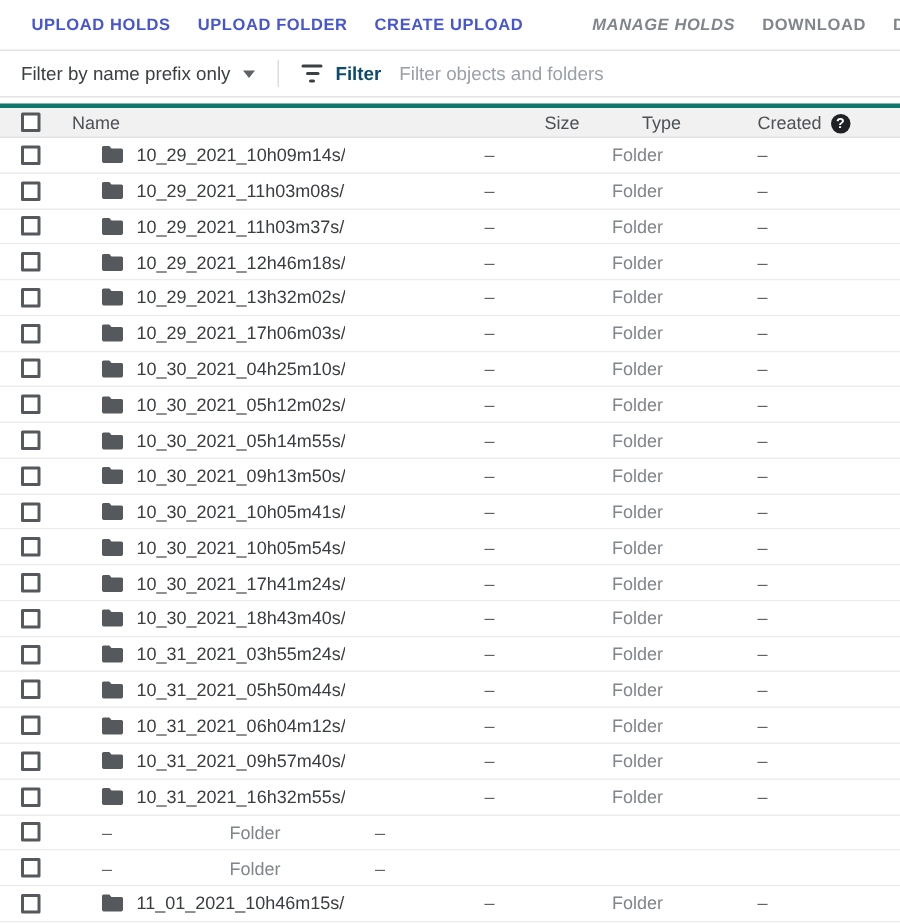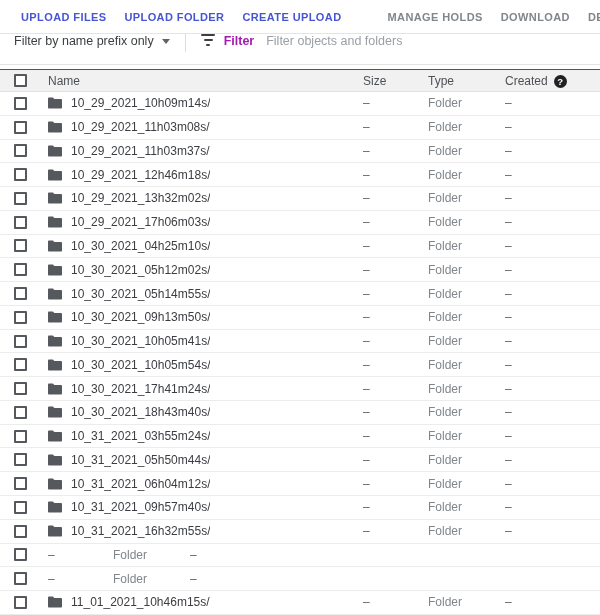--- a/index.html
+++ b/index.html
@@ -6,46 +6,46 @@
   html,body { width:600px; height:615px; overflow:hidden; background:#fff;
               font-family:"Liberation Sans", sans-serif; }
 
   
   .toolbar { height:33px; display:flex; align-items:center; padding-left:12px; }
   .tb-btn { background:none; border:none; font-family:inherit;
             font-size:11px; font-weight:700; letter-spacing:.4px;
             padding:0 9px; white-space:nowrap; }
   .tb-btn.on  { color:#4656d2; cursor:pointer; }
   .tb-btn.off { color:#80868b; cursor:default; }
-  .tb-btn.gap { margin-left:28px; }
+  .tb-btn.gap { margin-left:28px;font-style:italic; }
 
   
   .filter-bar { height:32px; border-top:1px solid #e4e4e4; border-bottom:1px solid #e4e4e4;
-                display:flex; align-items:flex-start; padding-left:14px; }
+                display:flex; align-items:center; padding-left:14px; }
   .scope { display:flex; align-items:center; gap:8px; cursor:pointer;
            font-size:12.5px; color:#3c4043; white-space:nowrap; }
   .caret { width:0; height:0; border-left:4px solid transparent;
            border-right:4px solid transparent; border-top:5px solid #5f6368; }
   .vdiv { width:1px; height:18px; background:#dadce0; margin:0 15px; }
   .flt-icon { width:15px; height:12px; display:flex; flex-direction:column;
               justify-content:space-between; align-items:center; margin-right:8px; }
   .flt-icon i { display:block; height:2px; background:#3c4043; border-radius:1px; }
   .flt-icon i:nth-child(1){ width:14px; } .flt-icon i:nth-child(2){ width:9px; }
   .flt-icon i:nth-child(3){ width:4px; }
-  .flt-word { font-size:12.5px; font-weight:700; color:#a21caf; margin-right:12px; }
+  .flt-word { font-size:12.5px; font-weight:700; color:#0c4a6e; margin-right:12px; }
   .flt-input { flex:1; border:none; outline:none; font-family:Liberation Sans, sans-serif;
                font-size:12.5px; color:#3c4043; background:transparent; }
   .flt-input::placeholder { color:#9aa0a6; }
 
   
   .thead { margin-top:4px; height:23px; background:#f1f1f1;
-           border-top:1px solid #0f766e; border-bottom:1px solid #e2e2e2;
+           border-top:3px solid #0f766e; border-bottom:1px solid #e2e2e2;
            display:flex; align-items:center; font-size:12px; color:#4d5156; }
   .row { height:23.77px; display:flex; align-items:center; font-size:12px;
-         border-bottom:1px solid #ececec; background:#fff; }
+         border-bottom:1px solid #ececec; background:#fff;gap:20px; }
 
   .c-check { width:48px; padding-left:14px; display:flex; align-items:center; flex:none; }
   .c-name  { flex:1; display:flex; align-items:center; min-width:0; }
   .c-size  { width:65px; flex:none; color:#5f6368; }
   .c-type  { width:77px; flex:none; color:#80868b; }
   .c-created { width:95px; flex:none; display:flex; align-items:flex-end; gap:6px; color:#5f6368; }
   .thead .c-size, .thead .c-type, .thead .c-created { color:#4d5156; }
 
   .checkbox { width:13px; height:13px; border:2px solid #55585c; border-radius:1px;
               background:#fff; cursor:pointer; flex:none; }
@@ -53,21 +53,21 @@
   .fname { margin-left:9px; color:#3a3d41; text-decoration:none; cursor:pointer;
            white-space:nowrap; overflow:hidden; text-overflow:ellipsis; }
   .help { width:13px; height:13px; border-radius:50%; background:#202124; color:#fff;
           font-size:9.5px; font-weight:700; display:flex; align-items:center;
           justify-content:center; cursor:pointer; flex:none; }
 </style>
 </head>
 <body>
 
 <div class="toolbar">
-  <button class="tb-btn on">UPLOAD FILES</button>
+  <button class="tb-btn on">UPLOAD HOLDS</button>
   <button class="tb-btn on">UPLOAD FOLDER</button>
   <button class="tb-btn on">CREATE UPLOAD</button>
   <button class="tb-btn off gap">MANAGE HOLDS</button>
   <button class="tb-btn off">DOWNLOAD</button>
   <button class="tb-btn off">DELETE</button>
 </div>
 
 <div class="filter-bar">
   <div class="scope">
     <span>Filter by name prefix only</span>

